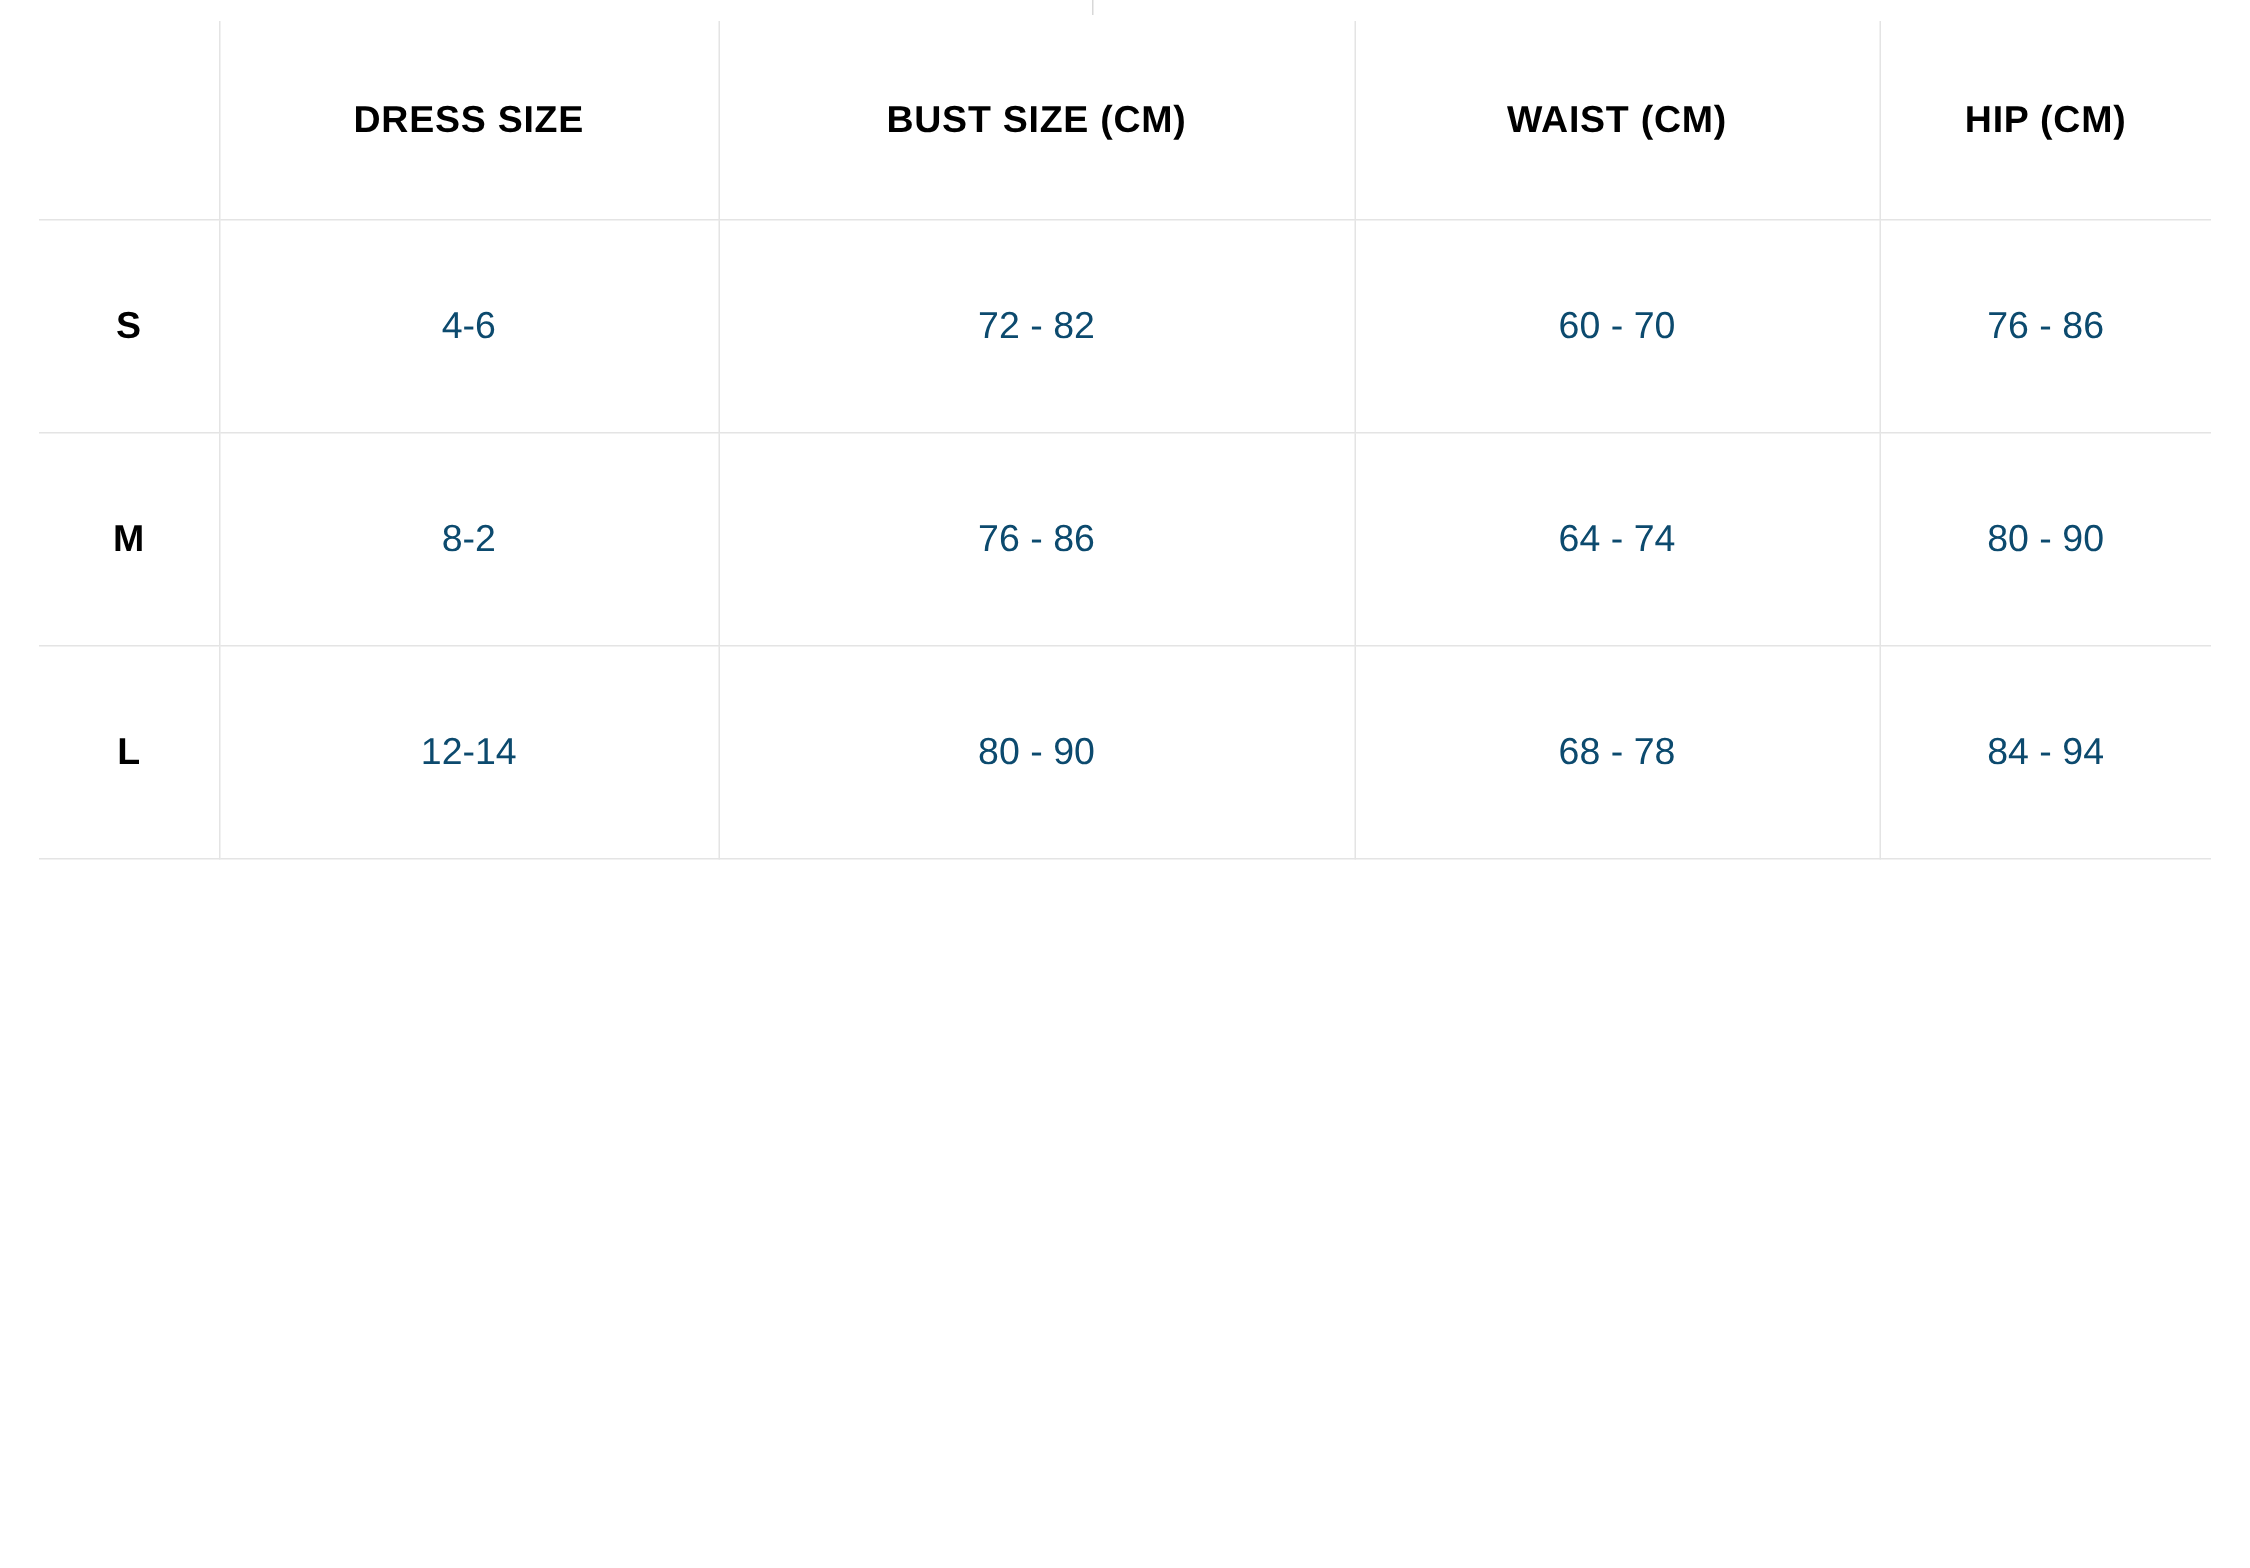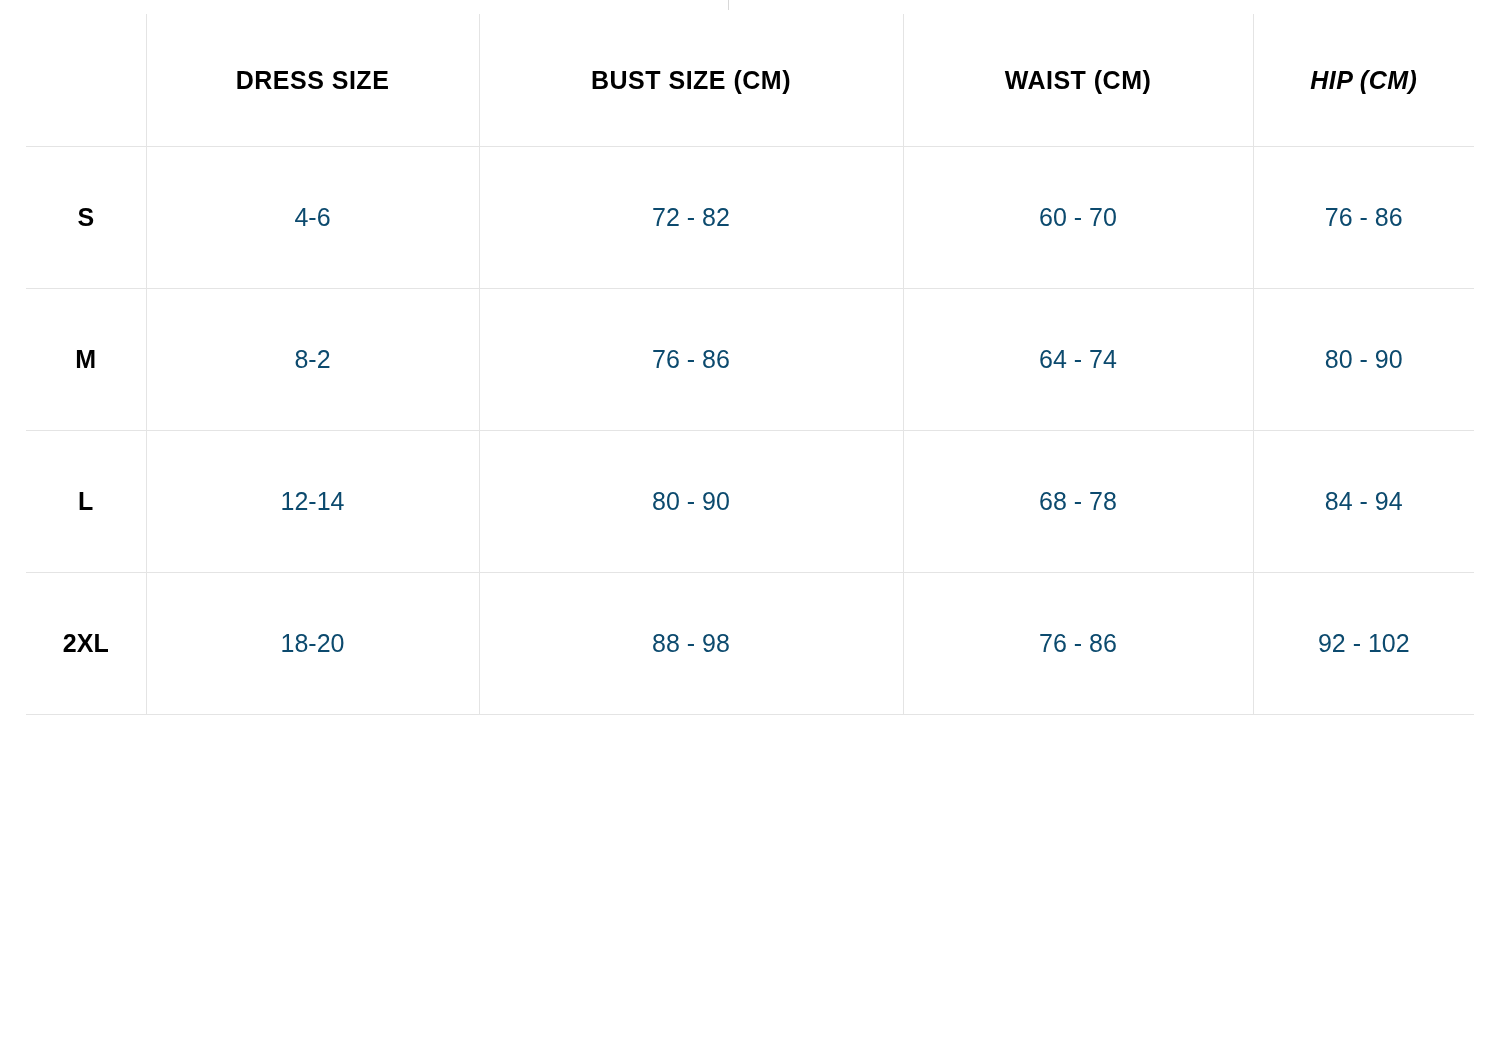--- a/index.html
+++ b/index.html
@@ -54,21 +54,20 @@
   }
   table.size-chart thead th.corner {
     border-top: none;
     border-left: none;
   }
   table.size-chart thead th.first-col-head {
     border-left: none;
   }
   table.size-chart thead th.last-col-head {
     border-right: none;
-    font-style: italic;
   }
 
   
   table.size-chart tbody td {
     height: 139px;
     font-size: 25px;
     font-weight: 400;
     color: #0c4a6e;
   }
   table.size-chart tbody td.size-label {
@@ -133,23 +132,16 @@
         <td>64 - 74</td>
         <td class="last-col">80 - 90</td>
       </tr>
       <tr>
         <td class="size-label">L</td>
         <td>12-14</td>
         <td>80 - 90</td>
         <td>68 - 78</td>
         <td class="last-col">84 - 94</td>
       </tr>
-      <tr>
-        <td class="size-label">2XL</td>
-        <td>18-20</td>
-        <td>88 - 98</td>
-        <td>76 - 86</td>
-        <td class="last-col">92 - 102</td>
-      </tr>
     </tbody>
   </table>
 
 </div>
 
 </body></html>

